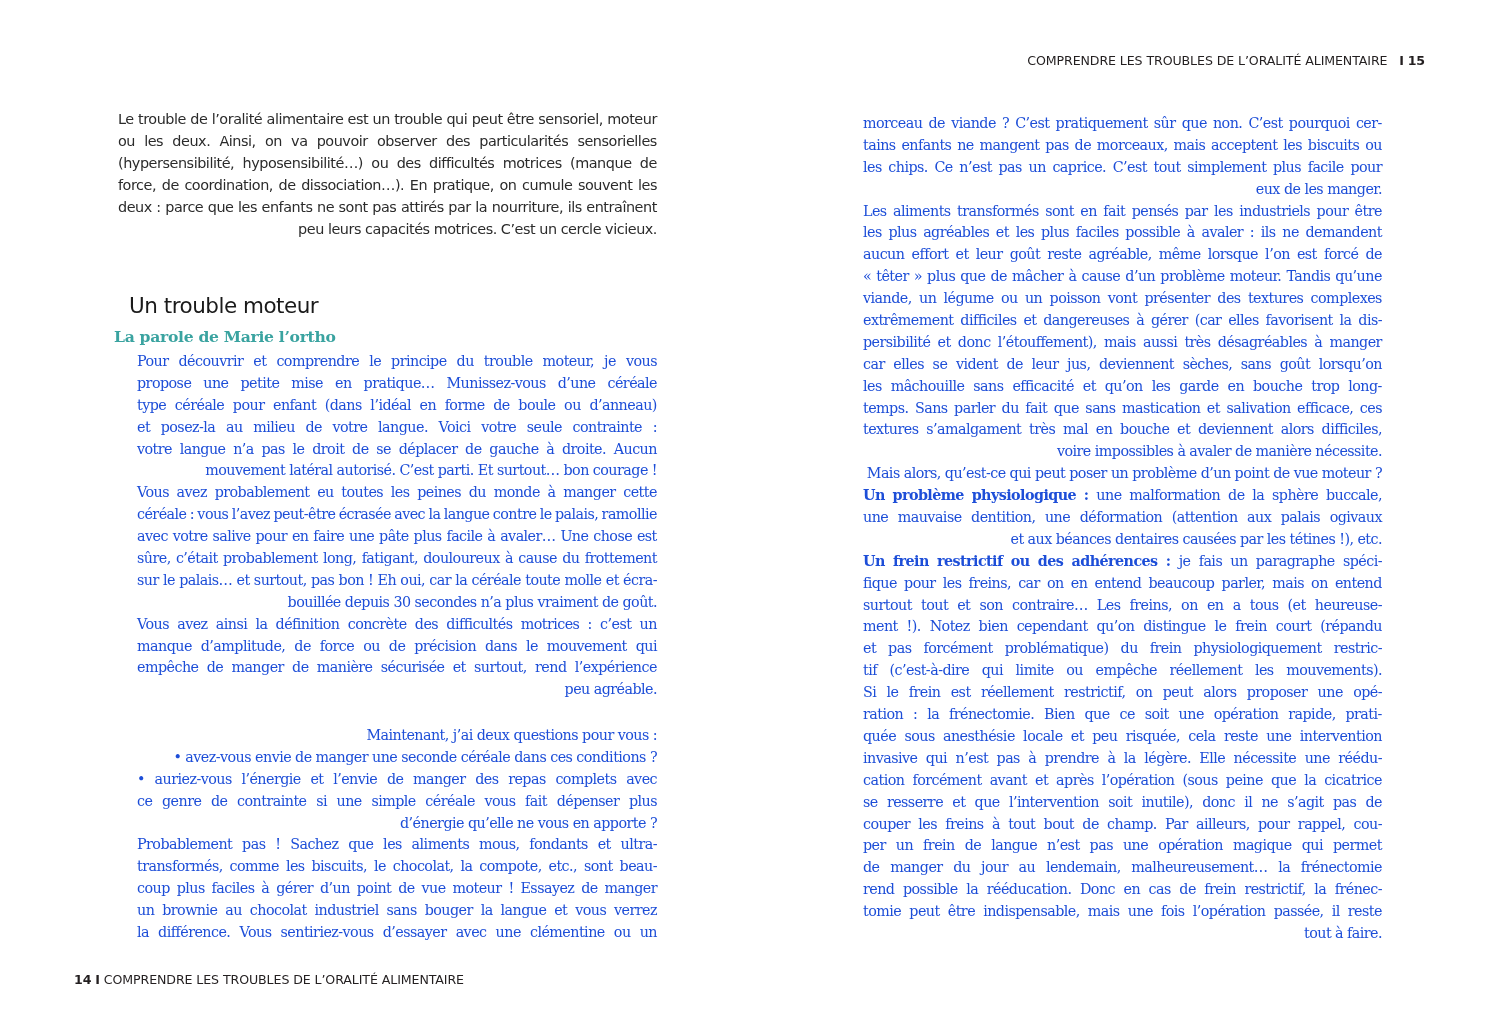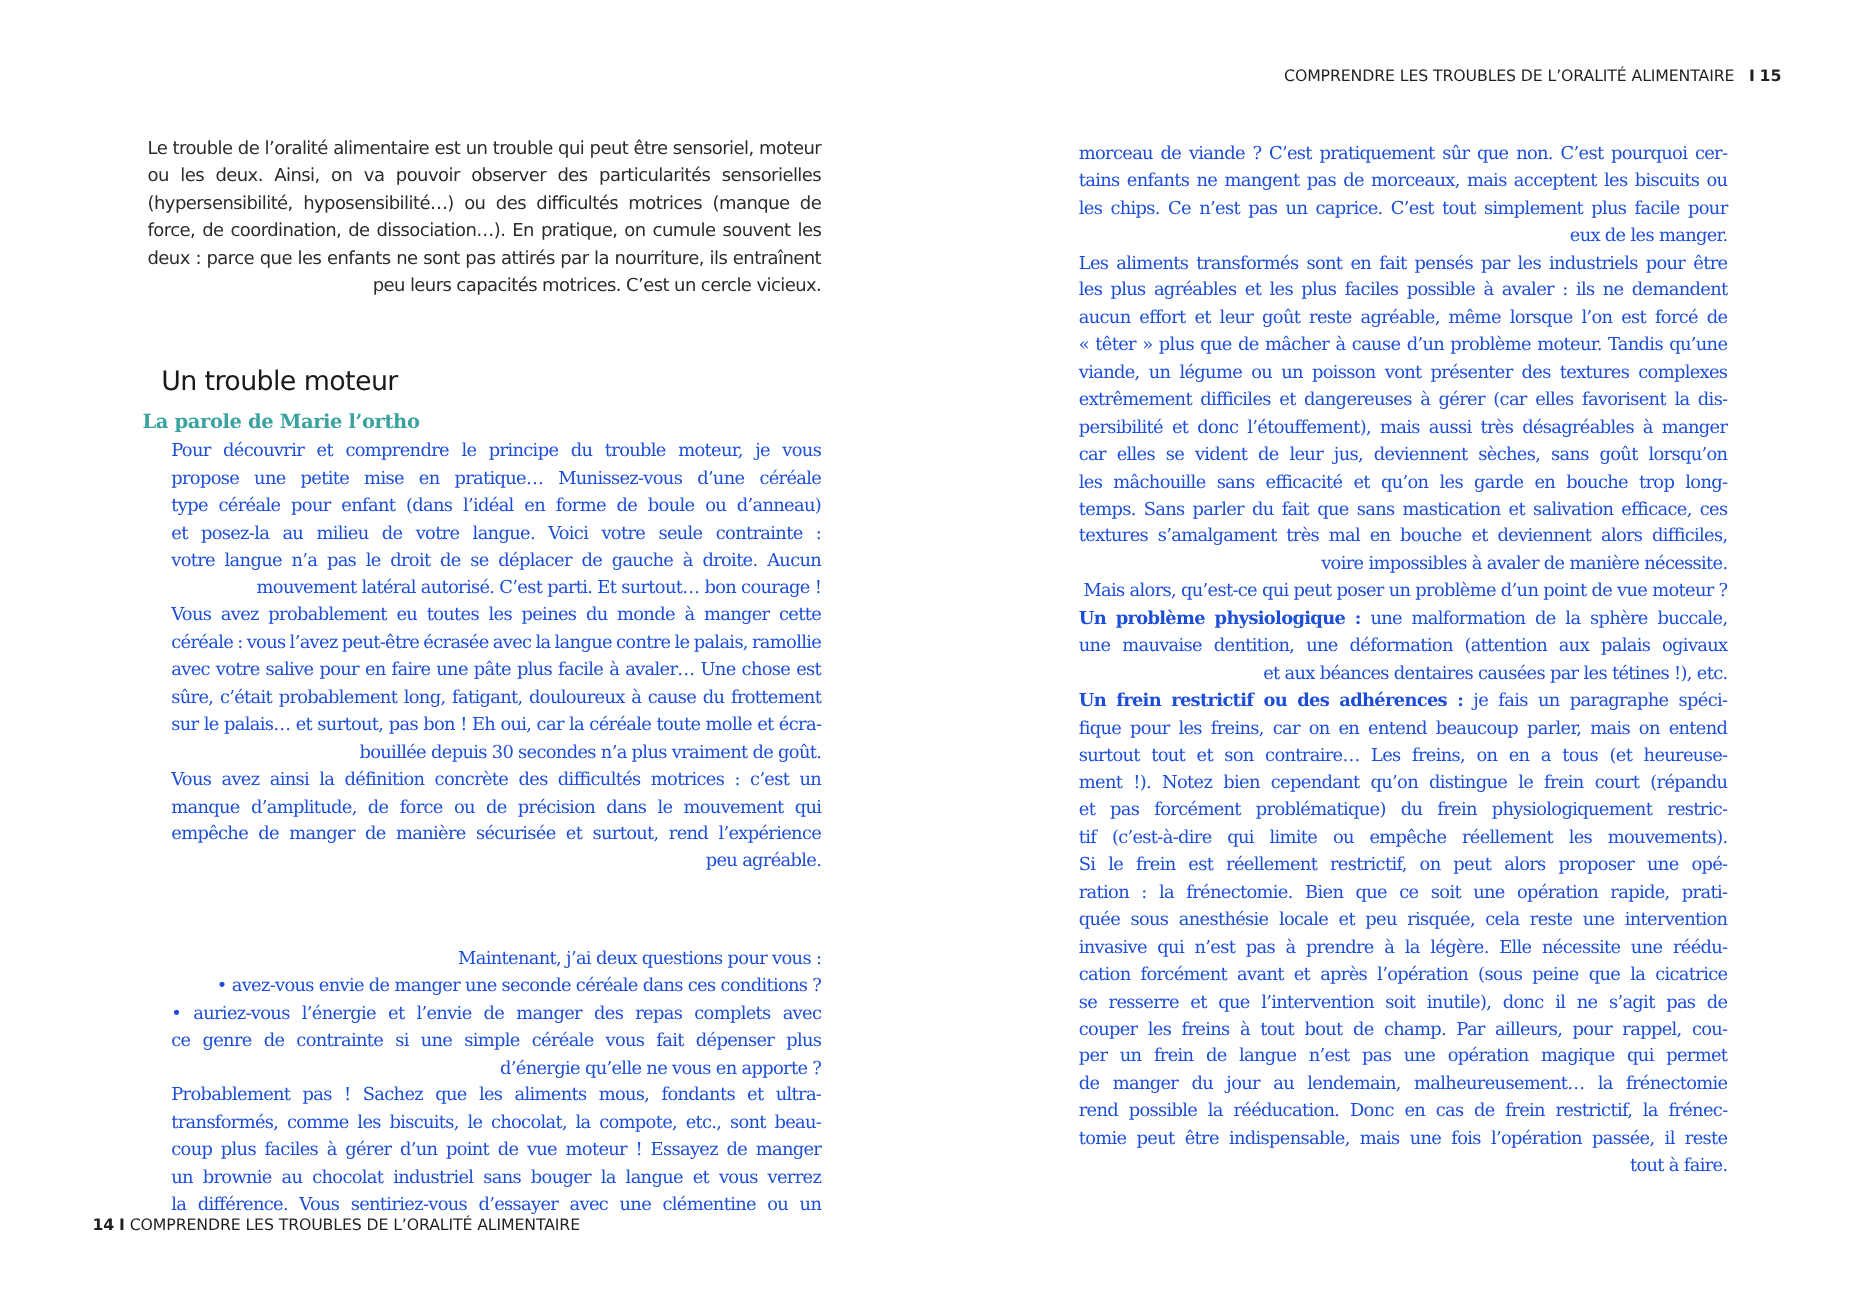--- a/index.html
+++ b/index.html
@@ -53,21 +53,21 @@
     .serif-block {
       position: absolute;
       font-family: "DejaVu Serif", serif;
       font-size: 14.3px;
       letter-spacing: -0.55px;
       line-height: 21.9px;
       color: #1d4ed8;
     }
     .serif-block .jline { height: 21.9px; }
     .left-serif { left: 137px; top: 351px; width: 520px; }
-    .left-serif-2 { left: 137px; top: 725px; width: 520px; margin-top: 32px; }
+    .left-serif-2 { left: 137px; top: 725px; width: 520px; }
     .right-serif { left: 113px; top: 113px; width: 519px; }
     b, .bold { font-weight: bold; }
   </style>
 </head>
 <body>
 
 <div class="page page-left">
   <div class="running-head rh-left">
     <span class="pnum">14</span>
     <span class="pnum">I</span>

